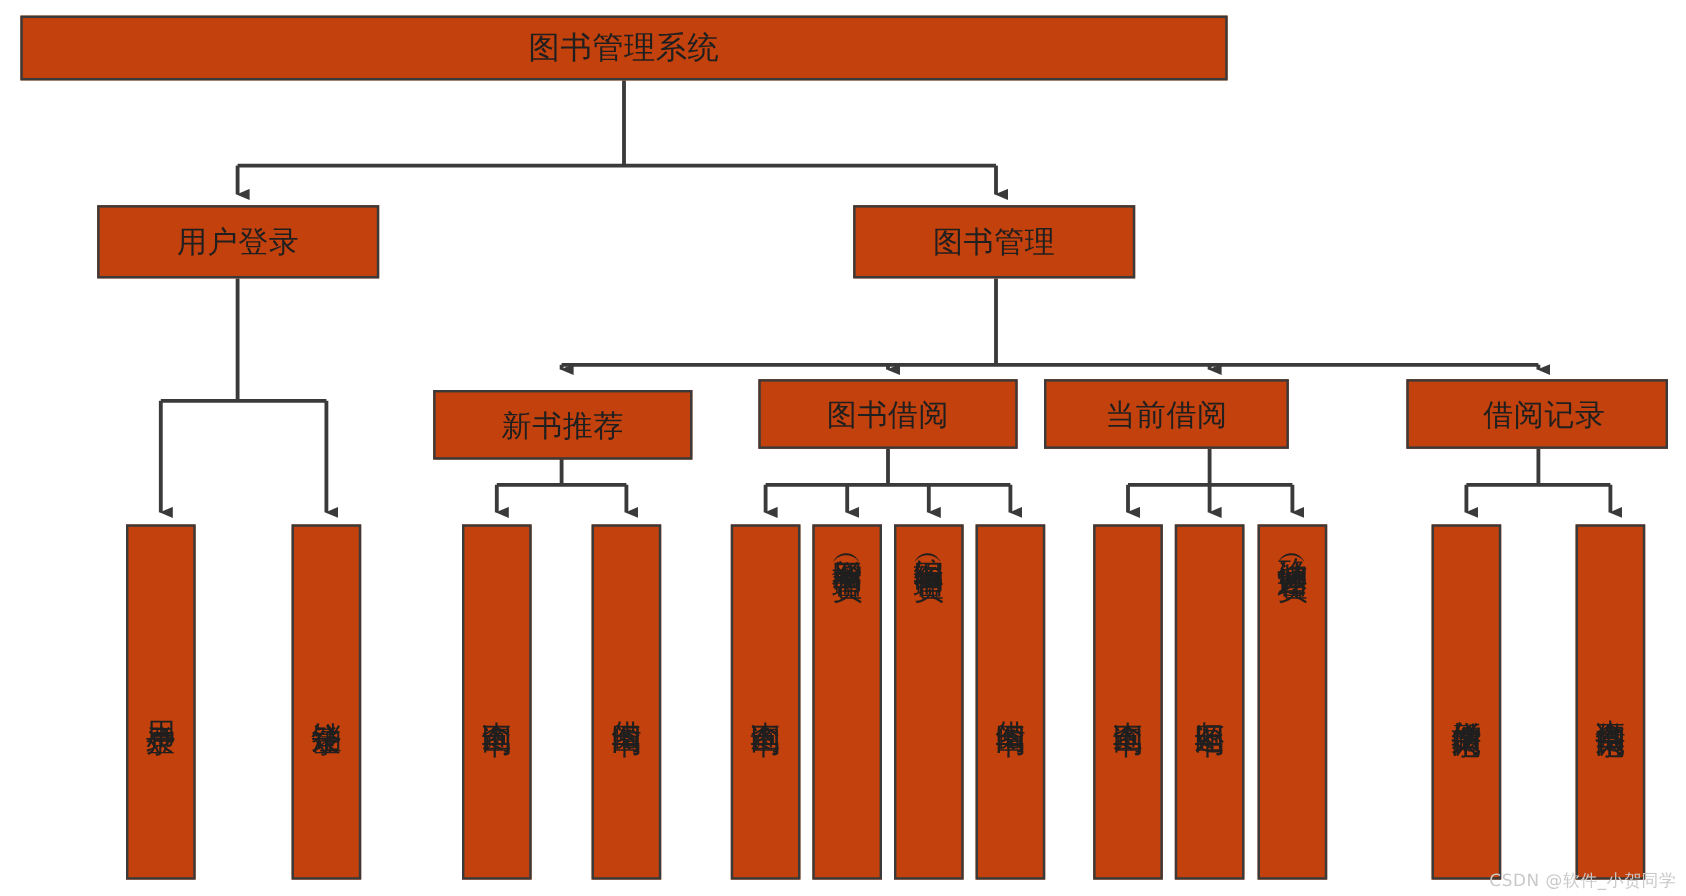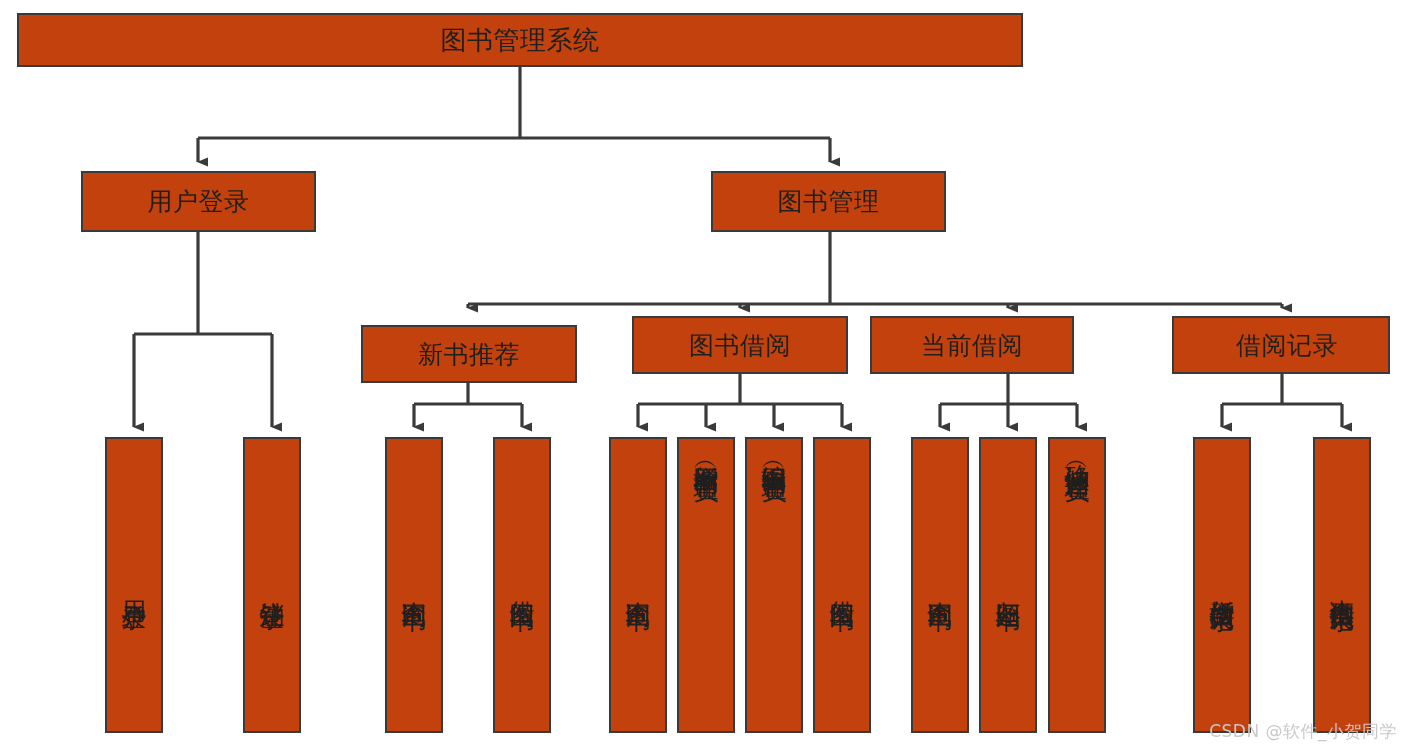--- a/index.html
+++ b/index.html
@@ -64,21 +64,21 @@
     line-height: 1;
   }
   .node.vert.mid {
     align-items: center;
     padding-top: 0;
   }
   #watermark {
     position: absolute;
     right: 8px;
     bottom: 4px;
-    font-size: 17px;
+    font-size: 14px;
     color: #c9c9c9;
     font-family: "DejaVu Sans", "Liberation Sans", sans-serif;
     letter-spacing: 0.5px;
     white-space: nowrap;
   }
 </style>
 </head>
 <body>
 
 <div id="diagram-canvas">

